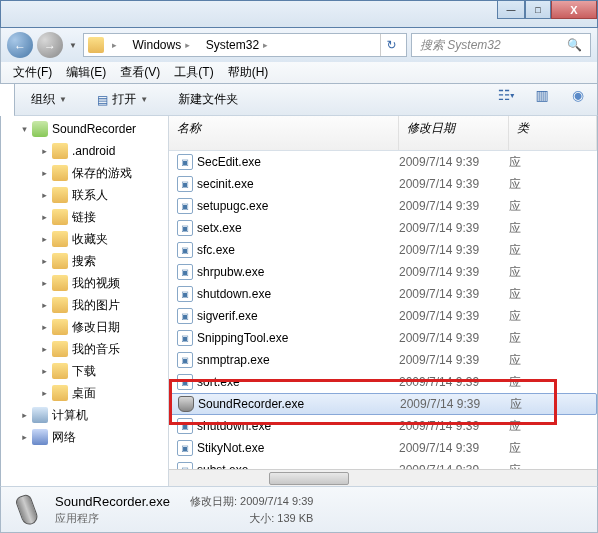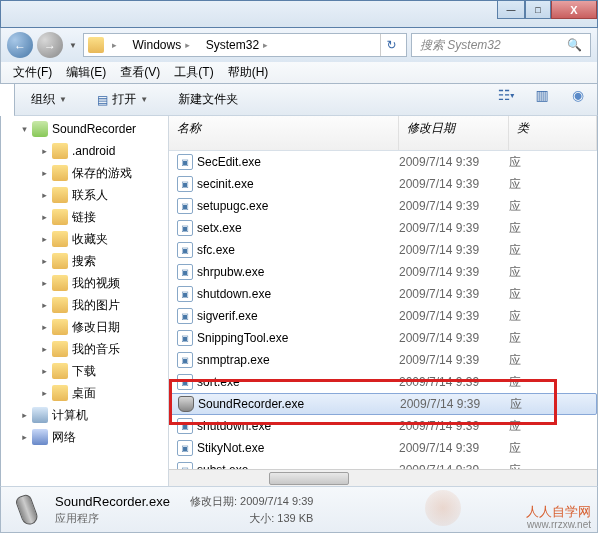--- a/index.html
+++ b/index.html
@@ -353,18 +353,13 @@
       <div class="micbig"></div>
     </div>
   <div class="det-text">
     <div class="det-title">SoundRecorder.exe</div>
     <div class="det-sub">应用程序</div>
   </div>
   <div class="det-meta">
     <div><span>修改日期:</span> <span>2009/7/14 9:39</span></div>
     <div><span>大小:</span> <span>139 KB</span></div>
   </div>
-  <div class="watermark">
-    <div class="logo"></div>
-    <span>人人自学网</span>
-    <span class="url">www.rrzxw.net</span>
-  </div>
 </div>
 
 </body></html>

